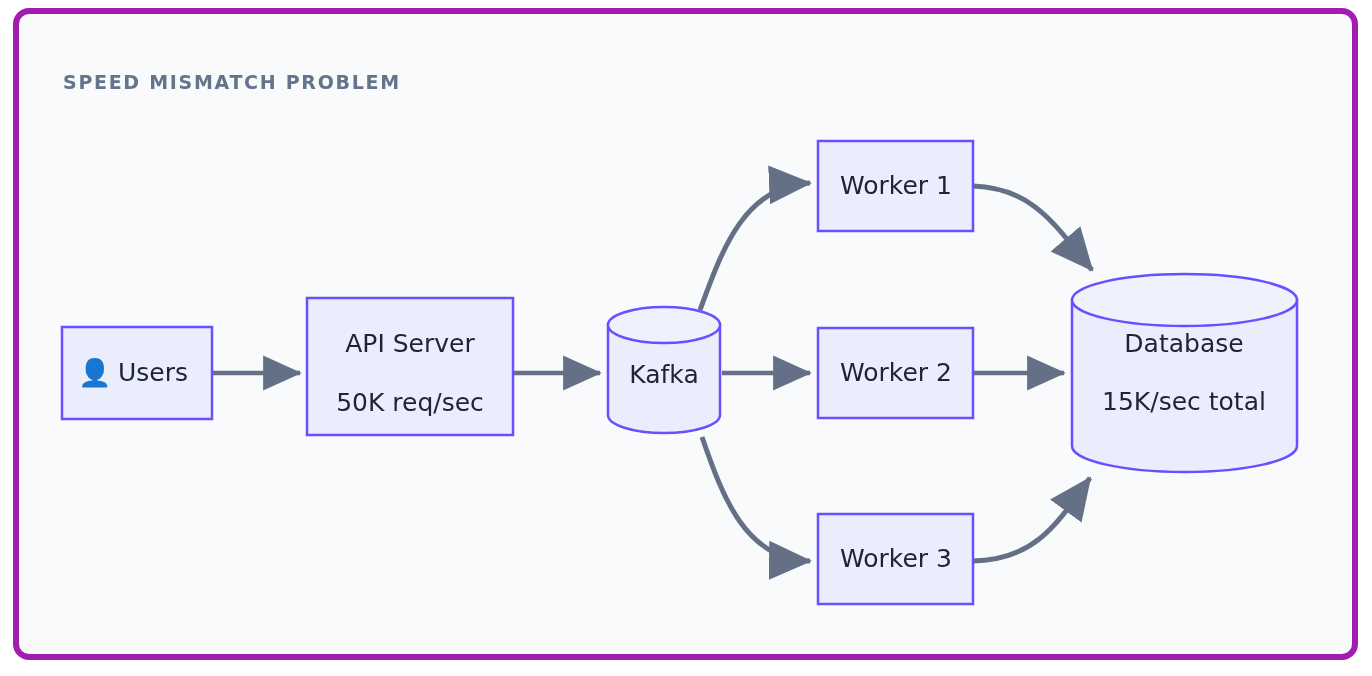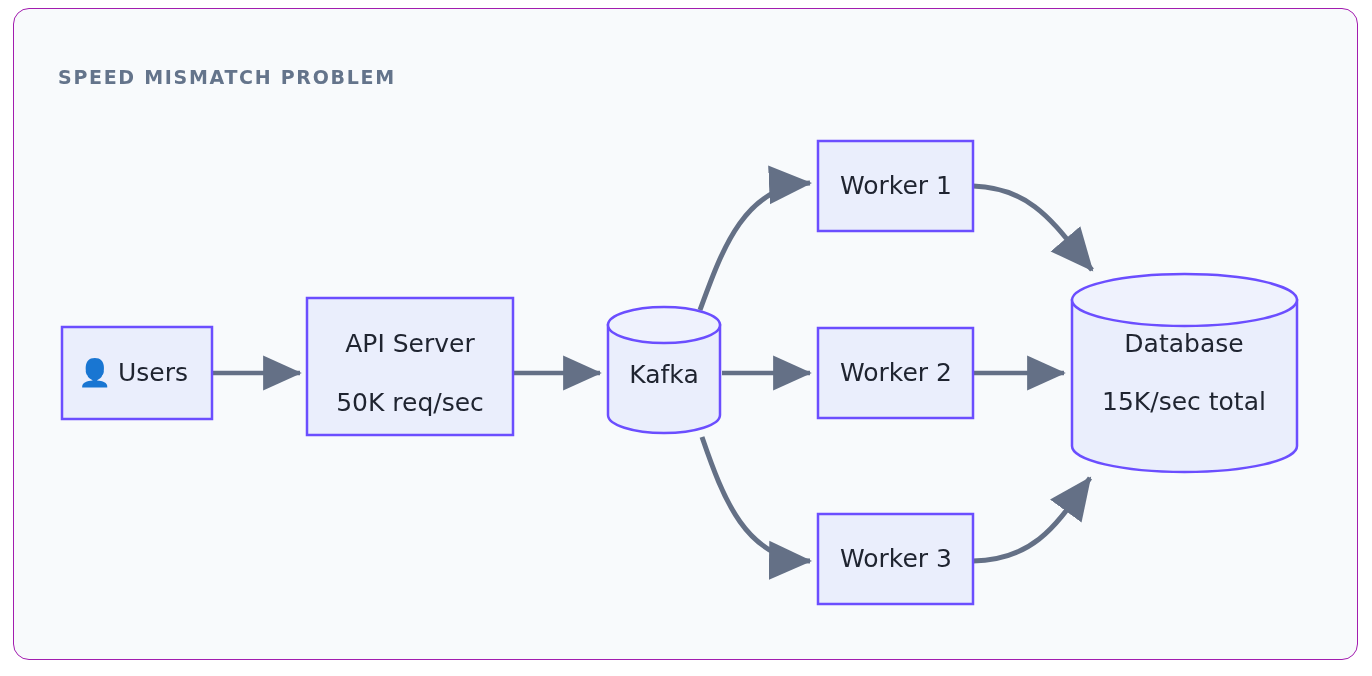--- a/index.html
+++ b/index.html
@@ -12,21 +12,21 @@
     font-family: "DejaVu Sans", "Liberation Sans", sans-serif;
   }
 
   #card {
     position: absolute;
     left: 13px;
     top: 8px;
     width: 1345px;
     height: 652px;
     background: #f8fafc;
-    border: 1px solid #a21caf;
+    border: 6px solid #a21caf;
     border-radius: 16px;
     box-sizing: border-box;
   }
 
   #diagram-title {
     position: absolute;
     left: 44px;
     top: 57px;
     font-size: 19px;
     font-weight: bold;

